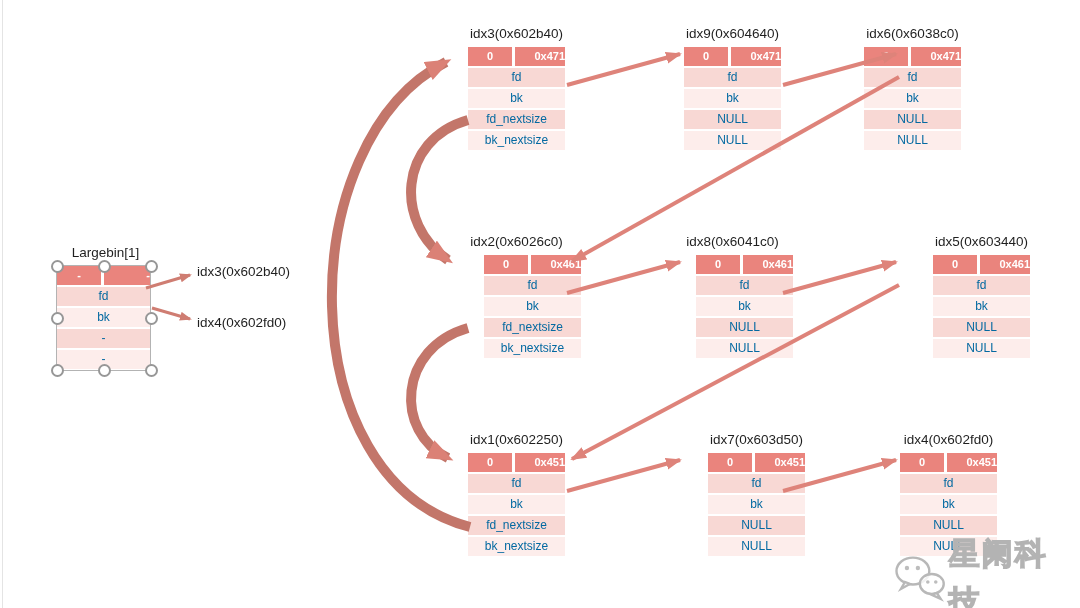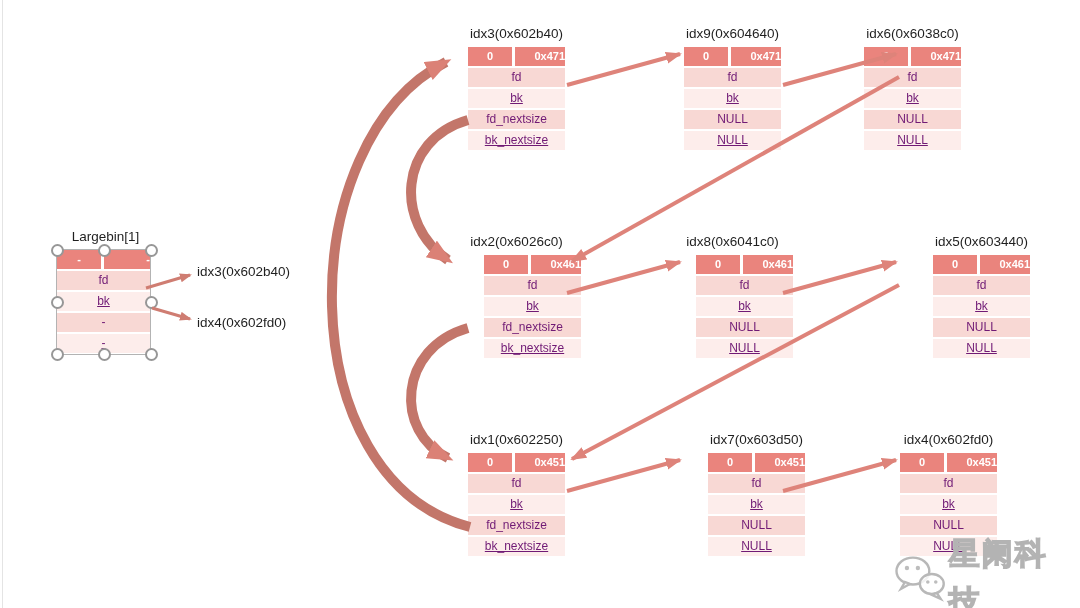--- a/index.html
+++ b/index.html
@@ -10,26 +10,26 @@
   
   .chunk{position:absolute;width:97px;z-index:2;}
   .chunk .title, .lb-title{position:absolute;top:-21px;left:-12px;width:121px;text-align:center;
           font-size:13.5px;color:#1f1f1f;white-space:nowrap;}
   .hdr{display:flex;height:19px;margin-bottom:2px;}
   .hdr .c1{width:44px;margin-right:3px;background:#ea847d;color:#fff;font-size:11px;font-weight:bold;
            text-align:center;line-height:19px;}
   .hdr .c2{flex:1;background:#ea847d;color:#fff;font-size:11px;font-weight:bold;
            text-align:right;line-height:19px;}
   .trow{height:19px;margin-bottom:2px;line-height:19px;text-align:center;
-        font-size:12px;color:#701a75;}
+        font-size:12px;color:#0369a1;}
   .trow.dark{background:#f8d8d4;}
-  .trow.light{background:#fdedeb;text-decoration:underline;}
+  .trow.light{background:#fdedeb;}
 
   
-  #largebin{position:absolute;left:57px;top:250px;width:93px;z-index:2;}
+  #largebin{position:absolute;left:57px;top:266px;width:93px;z-index:2;}
   #largebin .sel{position:absolute;left:-1px;top:-1px;right:-1px;bottom:0px;
                  border:1px solid #b3b3b3;pointer-events:none;}
   #largebin .hdr .c1{width:44px;}
   .handle{position:absolute;width:9px;height:9px;border-radius:50%;background:#fff;
           border:2px solid #979797;z-index:4;}
 
   .ptr-label{position:absolute;font-size:13.5px;color:#1f1f1f;white-space:nowrap;z-index:3;}
 
   #arrow-svg{position:absolute;left:0;top:0;z-index:5;}
   .fdline{stroke:#de837a;stroke-width:4;fill:none;}

